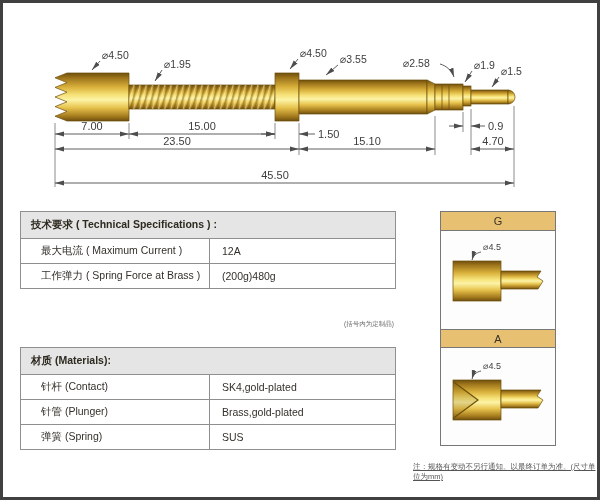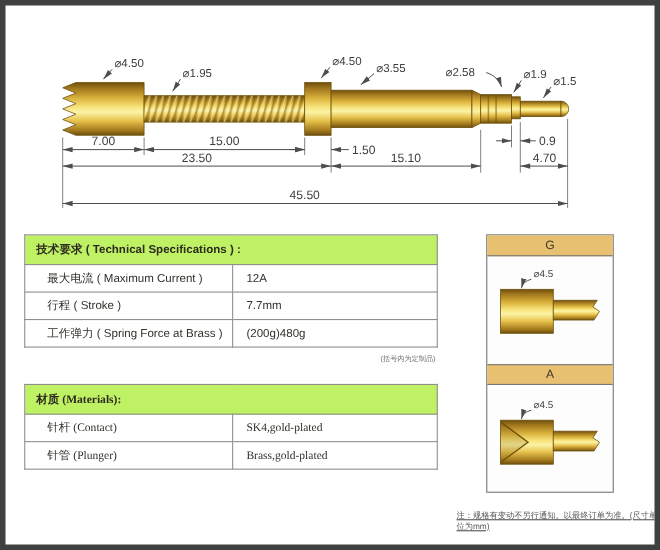--- a/index.html
+++ b/index.html
@@ -1,31 +1,31 @@
 <!DOCTYPE html>
 <html><head>
 <meta charset="utf-8">
 <style>
   html,body{margin:0;padding:0;background:#fff;}
-  .page{position:relative;width:600px;height:500px;background:#fff;border:5px solid #404040;
+  .page{position:relative;width:600px;height:500px;background:#fff;border:3px solid #404040;
         box-sizing:border-box;font-family:"Liberation Sans","DejaVu Sans",sans-serif;overflow:hidden;}
   svg text{font-family:"Liberation Sans","DejaVu Sans",sans-serif;fill:#3d3d3d;}
   .dimtxt{font-size:11px;}
   .diatxt{font-size:10.5px;}
   .dline{stroke:#4d4d4d;stroke-width:0.9;fill:none;}
   .eline{stroke:#5a5a5a;stroke-width:0.7;}
   .goldedge{stroke:#6b4e0a;stroke-width:0.7;}
   
   table{position:absolute;border-collapse:collapse;font-size:10.5px;color:#33302a;background:#fff;}
   td{border:1px solid #8f8f8f;padding:0 0 0 10px;height:24px;}
-  td.thead{background:#bef264;font-weight:bold;height:26px;color:#2e2a20;}
+  td.thead{background:#e5e5e5;font-weight:bold;height:26px;color:#2e2a20;}
   td.lab{width:168px;padding-left:20px;}
   td.val{padding-left:12px;}
   .spec-table{left:17px;top:208px;width:376px;}
-  .mat-table{left:17px;top:344px;width:376px;font-family:Liberation Serif, serif;}
+  .mat-table{left:17px;top:344px;width:376px;}
   .spec-footnote{position:absolute;left:341px;top:317px;font-size:6.5px;color:#6b6b6b;}
   
   .panel{position:absolute;left:437px;top:208px;width:116px;height:235px;border:1px solid #777;
          background:#fdfdfd;box-sizing:border-box;}
   .panel-bar{position:absolute;left:0;width:100%;height:19px;background:#e7c071;
              border-bottom:1px solid #777;box-sizing:border-box;text-align:center;
              font-size:11px;line-height:19px;color:#3a3426;}
   .bar-g{top:0;}
   .bar-a{top:117px;border-top:1px solid #777;}
   .variant-svg{position:absolute;}
@@ -135,44 +135,44 @@
   <table class="spec-table">
     <tbody>
         <tr>
           <td class="thead" colspan="2">技术要求 ( Technical Specifications ) :</td>
         </tr>
     <tr>
       <td class="lab">最大电流 ( Maximum Current )</td>
       <td class="val">12A</td>
     </tr>
     <tr>
-      <td class="lab">行程 ( Stroke )</td>
-      <td class="val">7.7mm</td>
-    </tr>
-    <tr>
       <td class="lab">工作弹力 ( Spring Force at Brass )</td>
       <td class="val">(200g)480g</td>
     </tr>
   </tbody>
     </table>
   <div class="spec-footnote">(括号内为定制品)</div>
 
   
   <table class="mat-table">
     <tbody>
         <tr>
           <td class="thead" colspan="2">材质 (Materials):</td>
         </tr>
     <tr>
       <td class="lab">针杆 (Contact)</td>
       <td class="val">SK4,gold-plated</td>
     </tr>
     <tr>
       <td class="lab">针管 (Plunger)</td>
       <td class="val">Brass,gold-plated</td>
+    </tr>
+    <tr>
+      <td class="lab">弹簧 (Spring)</td>
+      <td class="val">SUS</td>
     </tr>
   </tbody>
     </table>
 
   
   <div class="panel">
     <div class="panel-bar bar-g">G</div>
     <div class="panel-bar bar-a">A</div>
   </div>
 

